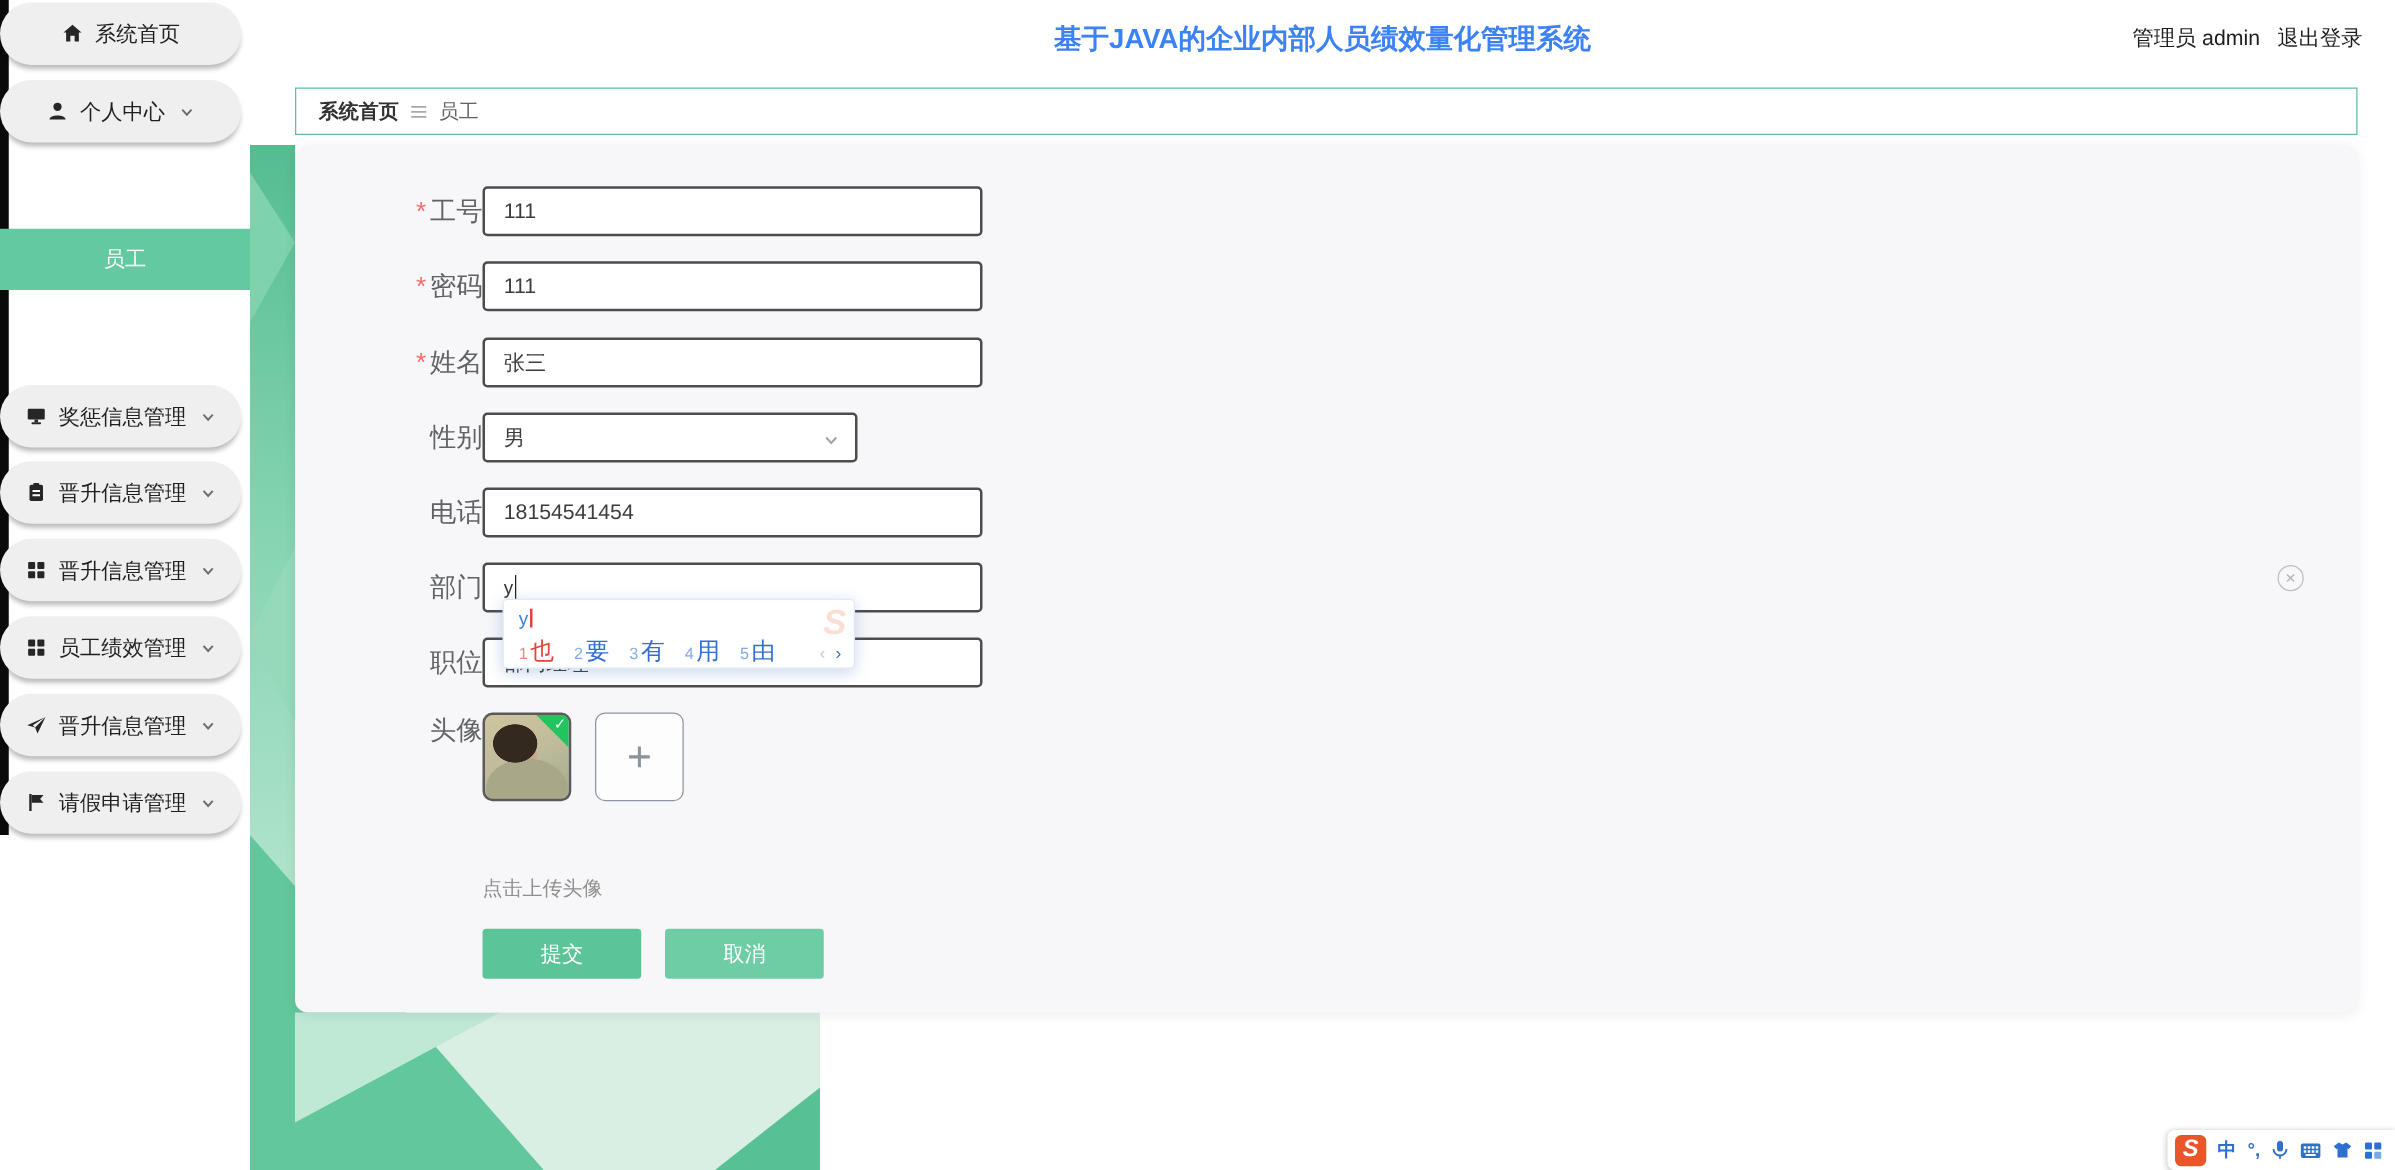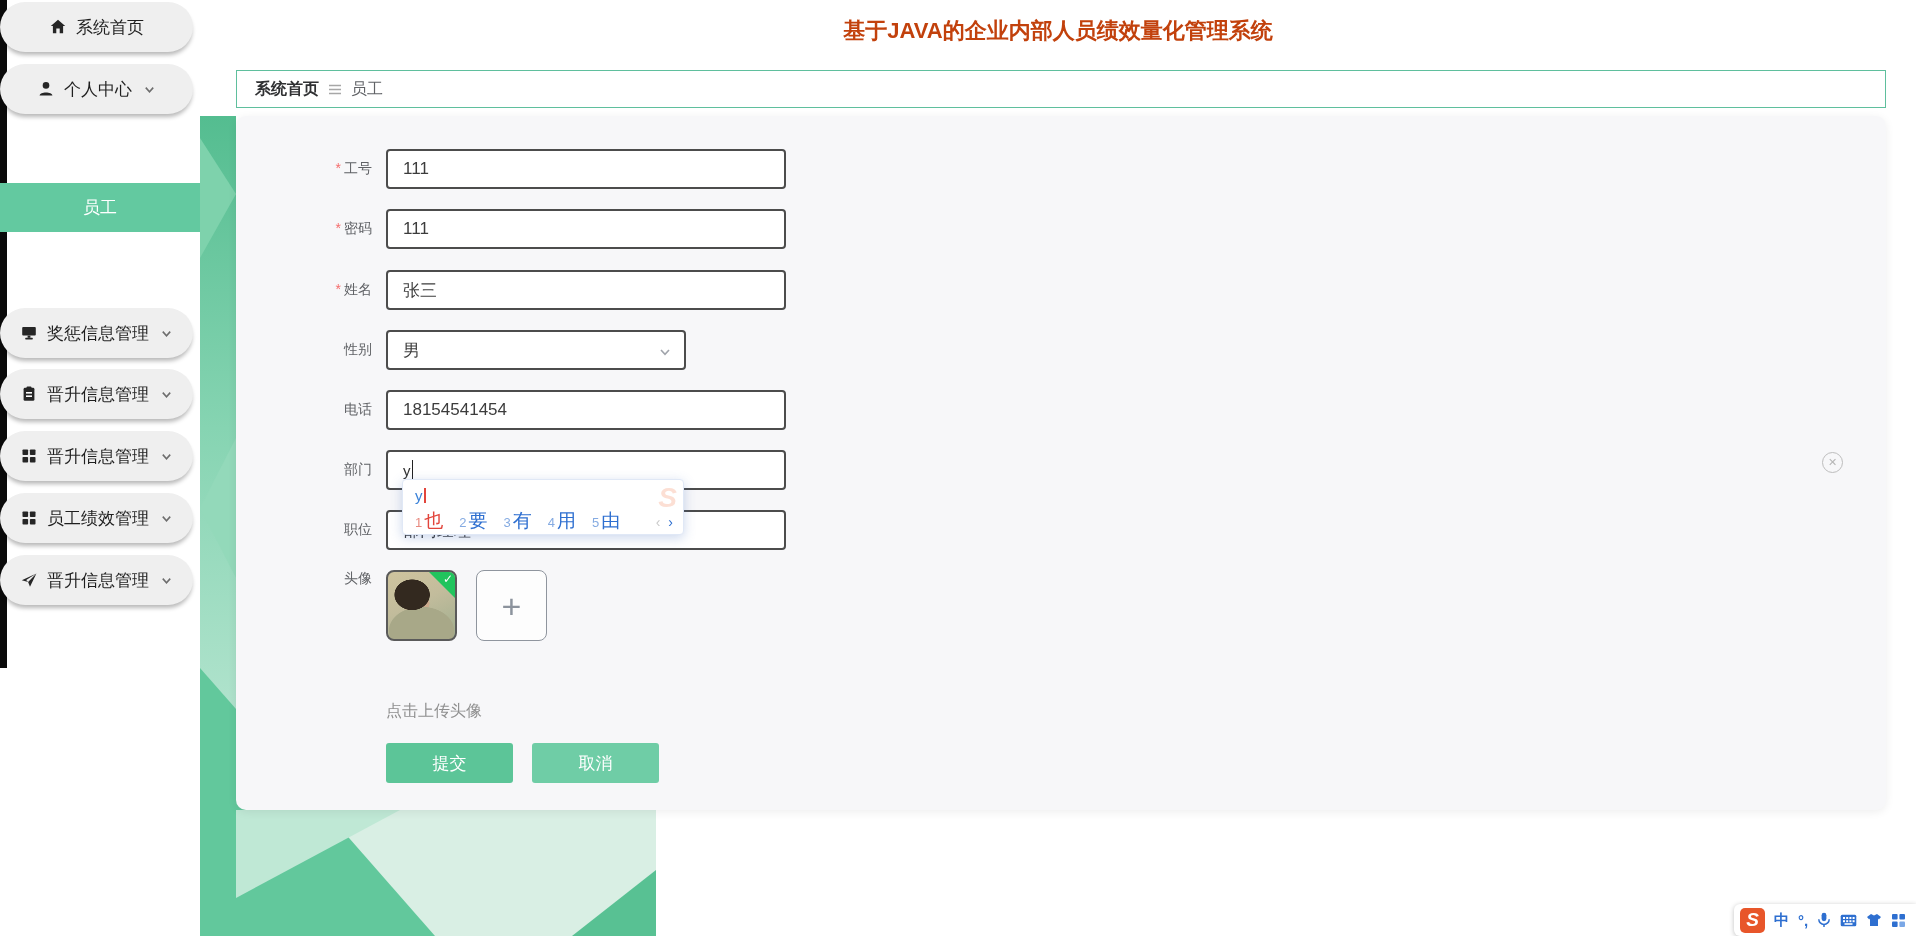--- a/index.html
+++ b/index.html
@@ -22,40 +22,40 @@
   .pill .mi { width:18px; height:18px; flex:0 0 auto; display:block; }
   .pill .chev { width:13px; height:13px; flex:0 0 auto; margin-left:2px; }
   .submenu-active {
     position:absolute; left:0; width:200px; height:49px; background:#63c9a0; color:#fff;
     display:flex; align-items:center; justify-content:center; font-size:17px; cursor:pointer;
   }
   
   .topbar { position:absolute; left:200px; top:0; width:1716px; height:61px; background:#fff; z-index:5; }
   .topbar h1 {
     position:absolute; left:0; right:0; top:0; height:61px; line-height:61px;
-    text-align:center; font-size:22px; font-weight:700; color:#c2410c;
+    text-align:center; font-size:22px; font-weight:700; color:#3b82f6;
   }
   .userbox { position:absolute; right:26px; top:0; height:61px; display:flex; align-items:center; gap:14px; font-size:17px; color:#1c1c1c; }
   .userbox .logout { cursor:pointer; }
   
   .crumbbar {
     position:absolute; left:236px; top:70px; width:1650px; height:38px; background:#fff;
     border:1px solid #5fbf9d; display:flex; align-items:center; padding-left:18px; gap:9px;
     z-index:4; font-size:16px;
   }
   .crumb-home { color:#303133; font-weight:700; cursor:pointer; }
   .crumb-sep { width:14px; height:11px; opacity:.75; }
   .crumb-cur { color:#606266; }
   
   .card {
     position:absolute; left:236px; top:116px; width:1650px; height:694px; background:#f7f7f9;
     border-radius:10px; box-shadow:0 2px 10px rgba(0,0,0,.07); z-index:3;
   }
   .frow { position:absolute; left:40px; display:flex; align-items:center; }
-  .flabel { width:110px; text-align:right; padding-right:14px; font-size:14px; color:#606266; white-space:nowrap; }
+  .flabel { width:110px; text-align:right; font-size:21px; color:#606266; white-space:nowrap; }
   .req { color:#f56c6c; margin-right:3px; }
   .tinput {
     width:400px; height:40px; border:2px solid #4c4c4c; border-radius:4px; background:#fff;
     font-size:17px; color:#3c3c3c; padding:0 15px; outline:none;
     font-family:"Liberation Sans","DejaVu Sans",sans-serif;
   }
   .tselect {
     width:300px; height:40px; border:2px solid #4c4c4c; border-radius:4px; background:#fff;
     font-size:17px; color:#3c3c3c; padding:0 15px; display:flex; align-items:center; cursor:pointer; position:relative;
   }
@@ -229,24 +229,38 @@
   <div class="pill" style="top:555px">
     <svg class="mi" viewBox="0 0 18 18">
         <path fill="#262626" d="M1.8 9.2 16.4 2.6 10 15.8l-1.9-4.8Zm6.3 1.8 8.3-8.4-10.2 6.5Z"></path>
       </svg>
     <span>晋升信息管理</span>
     <svg class="chev" viewBox="0 0 14 14">
         <polyline points="3,5 7,9.4 11,5" fill="none" stroke="#6d6d6d" stroke-width="1.7"></polyline>
       </svg>
   </div>
 
+  <div class="pill" style="top:617px">
+    <svg class="mi" viewBox="0 0 18 18">
+        <rect x="3.4" y="2.2" width="1.9" height="13.6" fill="#262626"></rect>
+        <polygon points="5.3,3 14.8,3 12.1,6.1 14.8,9.2 5.3,9.2" fill="#262626"></polygon>
+      </svg>
+    <span>请假申请管理</span>
+    <svg class="chev" viewBox="0 0 14 14">
+        <polyline points="3,5 7,9.4 11,5" fill="none" stroke="#6d6d6d" stroke-width="1.7"></polyline>
+      </svg>
+  </div>
 </nav>
 
 <header class="topbar">
   <h1>基于JAVA的企业内部人员绩效量化管理系统</h1>
+  <div class="userbox">
+    <span>管理员 admin</span>
+    <span class="logout">退出登录</span>
+  </div>
 </header>
 
 <div class="crumbbar">
   <span class="crumb-home">系统首页</span>
   <svg class="crumb-sep" viewBox="0 0 14 11">
       <g stroke="#8a8a8a" stroke-width="1.5">
         <line x1="1" y1="1.5" x2="13" y2="1.5"></line>
         <line x1="1" y1="5.5" x2="13" y2="5.5"></line>
         <line x1="1" y1="9.5" x2="13" y2="9.5"></line>
       </g>

